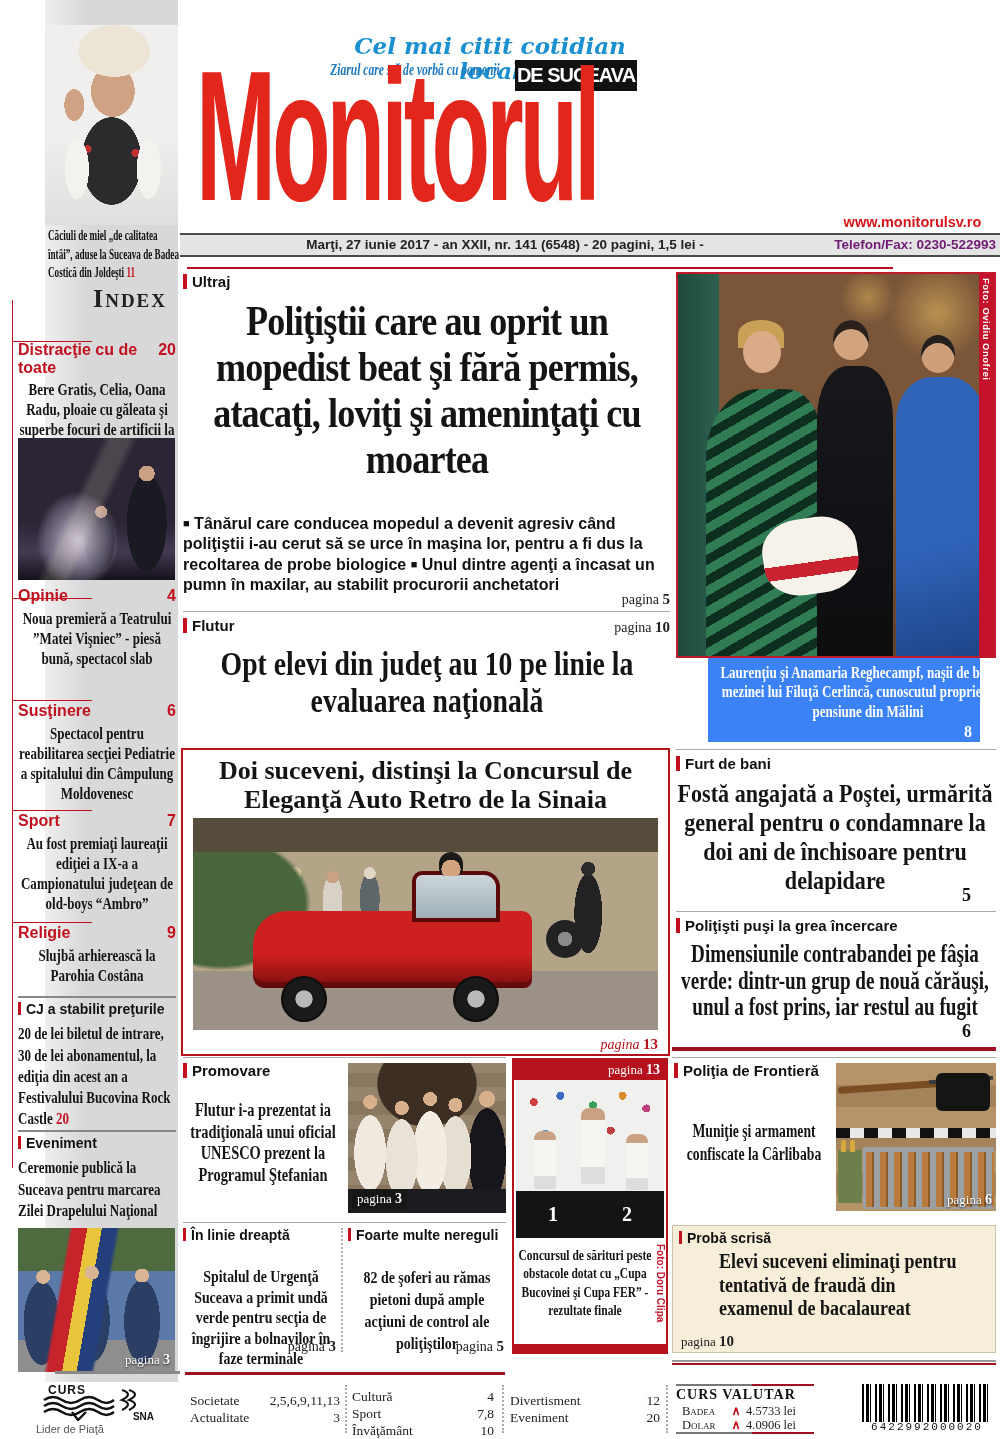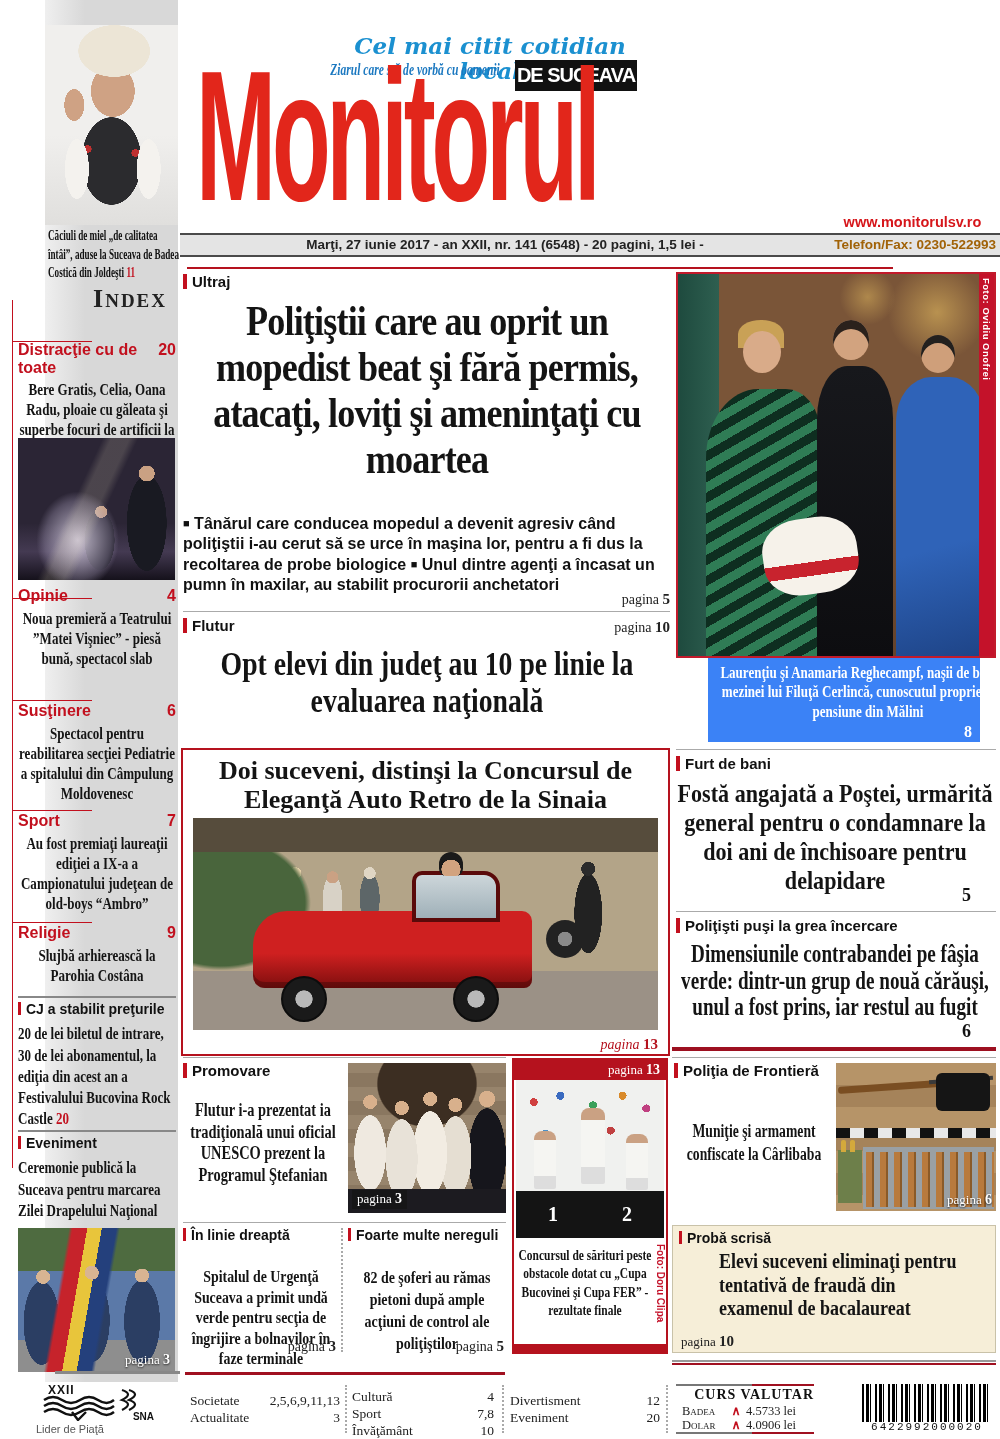--- a/index.html
+++ b/index.html
@@ -20,21 +20,21 @@
 .promo-top{padding:3px 6px 0 6px;font:bold 16.5px/1.12 "Liberation Sans",sans-serif;color:#111}
 .promo-brand{color:#d6161b}
 .promo-green{position:absolute;left:0;top:66px;width:100%;height:78px;background:#35b34a}
 .wa-word{position:absolute;left:5px;top:8px;color:#fff;font:bold italic 21px/1 "Liberation Sans",sans-serif}
 .wa-icon{position:absolute;right:3px;top:-12px;width:46px;height:46px;background:#fff;border-radius:50%;box-shadow:0 1px 2px rgba(0,0,0,.35)}
 .wa-icon-in{position:absolute;left:3px;top:3px;width:40px;height:40px;background:#35b34a;border-radius:50%;color:#fff;text-align:center;font:26px/40px "DejaVu Sans",sans-serif}
 .wa-phone{position:absolute;left:0;top:40px;width:100%;text-align:center;color:#fff;font:bold 22px/1 "Liberation Sans",sans-serif;letter-spacing:-1px}
 .site{left:832px;top:215px;width:161px;text-align:center;color:#d6161b;font:bold 14.5px/1 "Liberation Sans",sans-serif}
 .datebar{left:180px;top:233px;width:820px;height:24px;background:#e4e4e4;border-top:2px solid #4a4a4a;border-bottom:2px solid #4a4a4a}
 .datetext{position:absolute;left:0;top:3px;width:100%;padding-right:170px;text-align:center;font:bold 13.5px/1 "Liberation Sans",sans-serif;color:#222}
-.telfax{position:absolute;right:4px;top:3px;font:bold 13.5px/1 "Liberation Sans",sans-serif;color:#a16207}
+.telfax{position:absolute;right:4px;top:3px;font:bold 13.5px/1 "Liberation Sans",sans-serif;color:#701a75}
 
 .kick{position:absolute;font:bold 15px/1.1 "Liberation Sans",sans-serif;color:#111;padding-left:9px}
 .kick::before{content:"";position:absolute;left:0;top:0;width:4px;height:15px;background:#c2101e}
 .kick-sm{position:relative;font:bold 14px/1.1 "Liberation Sans",sans-serif;color:#111;padding-left:8px}
 .kick-sm::before{content:"";position:absolute;left:0;top:0;width:3px;height:13px;background:#c2101e}
 .pgrow{position:absolute;font:14px/1 "Liberation Serif",serif;color:#222;text-align:right}
 .pgrow b{font-size:15px}
 .ph-pg{position:absolute;color:#fff;font:13px/1.2 "Liberation Serif",serif;text-shadow:0 1px 2px rgba(0,0,0,.8)}
 .ph-pg b{font-size:14px}
 
@@ -187,21 +187,21 @@
 .brat{left:42px;top:1384px;width:76px;height:38px}
 .brat-label{position:absolute;left:6px;top:0;font:bold 12px/1 "Liberation Sans",sans-serif;letter-spacing:1px;color:#111}
 .sna{left:118px;top:1388px;width:36px;height:34px}
 .sna-label{position:absolute;right:0;bottom:0;font:bold 10px/1 "Liberation Sans",sans-serif;color:#111}
 .lider{left:36px;top:1424px;width:124px;text-align:left;font:11px/1 "Liberation Sans",sans-serif;color:#555}
 .tocg{position:absolute;font:13.5px/17px "Liberation Serif",serif;color:#222}
 .toc-row{display:flex;justify-content:space-between}
 .toc-pages{text-align:right}
 .curs{left:676px;top:1384px;width:138px;height:50px;border-top:2px solid #777;border-bottom:2px solid #777;background:#fff}
 .curs-redseg{position:absolute;right:0;width:62px;height:2px;background:#a01020}
-.curs-title{text-align:right;font:bold 14px/18px "Liberation Serif",serif;font-variant:small-caps;letter-spacing:1px;color:#111}
+.curs-title{text-align:left;font:bold 14px/18px "Liberation Serif",serif;font-variant:small-caps;letter-spacing:1px;color:#111}
 .curs-row{display:flex;align-items:center;padding:0 6px;font:12.5px/14px "Liberation Serif",serif;color:#222}
 .curs-name{width:44px;font-variant:small-caps}
 .curs-arrow{color:#c2101e;font-weight:bold;width:20px;text-align:center}
 .barcode{left:858px;top:1384px;width:138px;height:48px;background:#fff}
 .bars{position:absolute;left:4px;top:0;width:130px;height:38px;background:repeating-linear-gradient(90deg,#000 0 2px,#fff 2px 4px,#000 4px 7px,#fff 7px 8px,#000 8px 9px,#fff 9px 13px)}
 .bar-digits{position:absolute;left:0;bottom:0;width:100%;text-align:center;background:#fff;font:11px/10px "Liberation Mono",monospace;letter-spacing:2px;color:#111}
 </style>
 </head>
 <body>
 
@@ -405,21 +405,21 @@
     <div class="hl-proba">Elevi suceveni eliminaţi pentru tentativă de fraudă din examenul de bacalaureat</div>
     <div class="proba-pg"><span>pagina</span> <b>10</b></div>
   </div>
 
   <div class="a" style="left:55px;top:1371px;width:125px;height:3px;background:#888"></div>
   <div class="a" style="left:185px;top:1372px;width:320px;height:3px;background:#a01020"></div>
   <div class="a" style="left:672px;top:1360px;width:324px;height:2px;background:#999"></div>
   <div class="a" style="left:672px;top:1363px;width:324px;height:2px;background:#a01020"></div>
 
   <div class="a brat">
-    <span class="brat-label">XXII</span>
+    <span class="brat-label">CURS</span>
     <svg width="76" height="26" style="position:absolute;left:0;top:11px">
       <path d="M2,5 q9,-6 18,0 t18,0 t18,0 t16,0" stroke="#111" stroke-width="2.4" fill="none"></path>
       <path d="M2,11 q9,-6 18,0 t18,0 t18,0 t16,0" stroke="#111" stroke-width="2.4" fill="none"></path>
       <path d="M2,17 q9,-6 18,0 t18,0 t18,0 t16,0" stroke="#111" stroke-width="2.4" fill="none"></path>
       <path d="M30,17 l6,8 l8,-8" stroke="#111" stroke-width="2.4" fill="none"></path>
     </svg>
   </div>
   <div class="a sna">
     <svg width="22" height="24" style="position:absolute;left:0;top:0">
       <path d="M4,2 q12,4 0,10 q12,4 0,10" stroke="#111" stroke-width="2.2" fill="none"></path>

